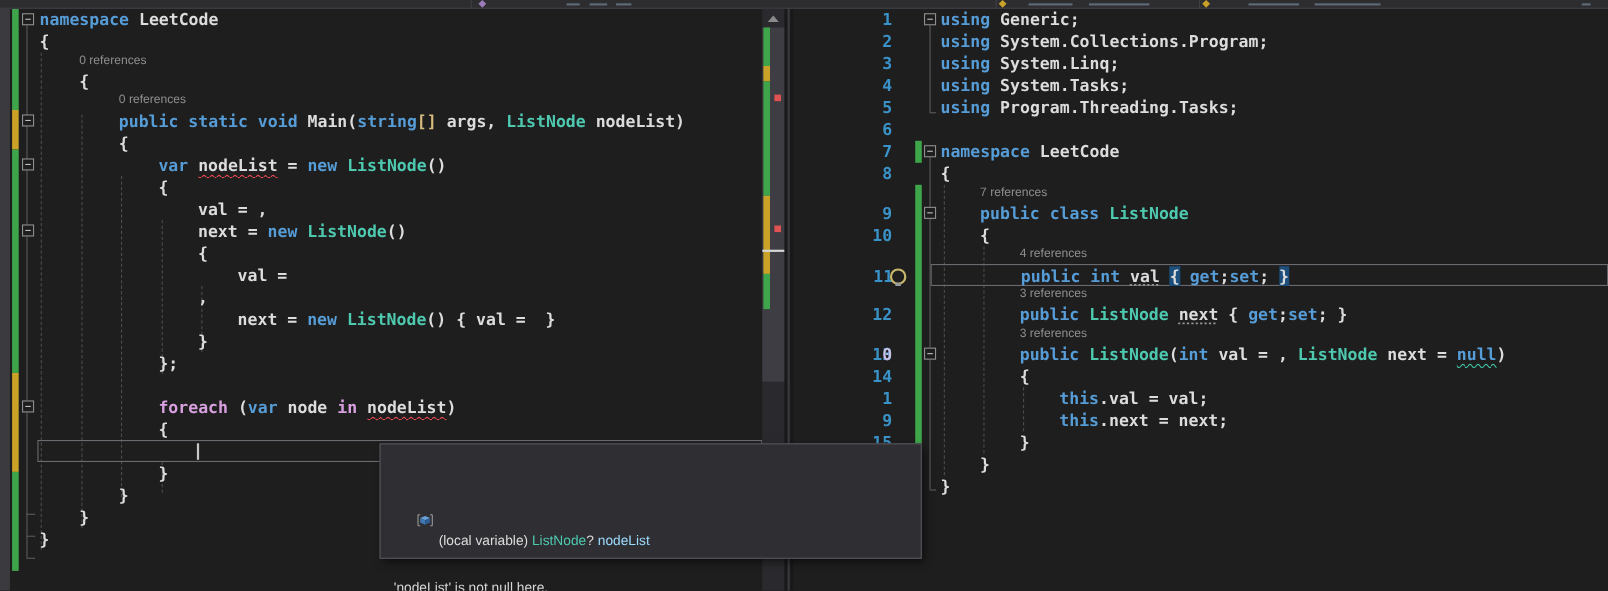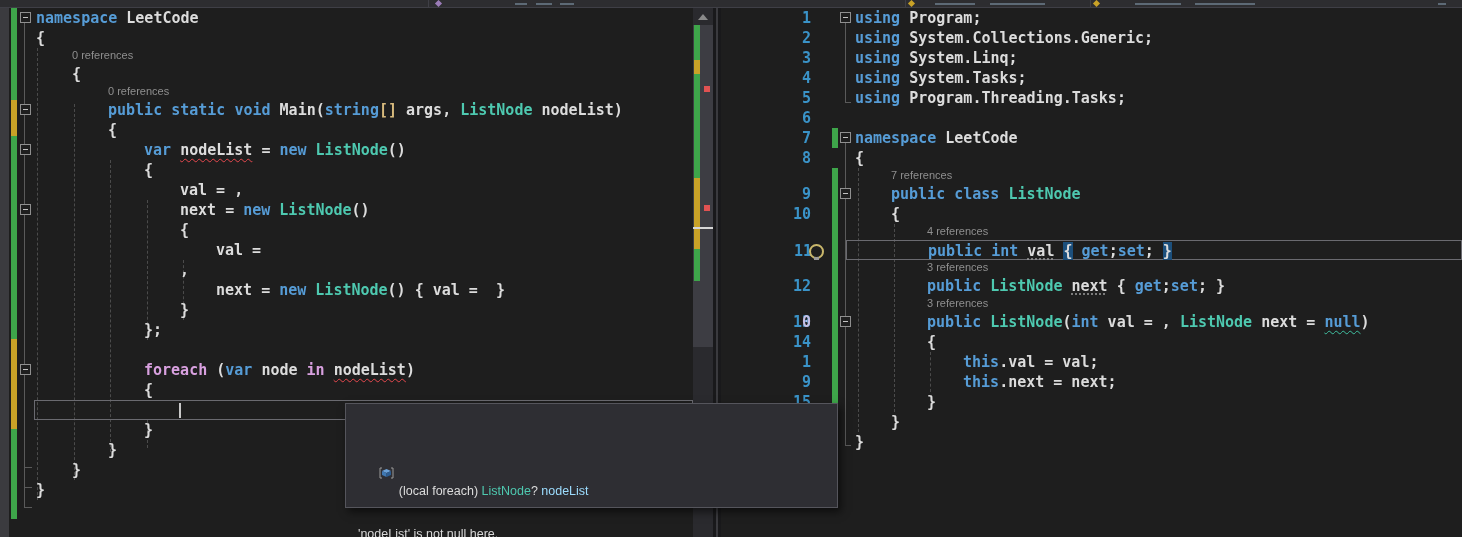--- a/index.html
+++ b/index.html
@@ -138,22 +138,22 @@
       <div class="row"><span class="code" style="margin-left: 0px;"></span></div>
       <div class="row"><span class="fold"></span><span class="code" style="margin-left: 108px;"><span class="tk ctrl" style="color: rgb(216, 160, 223);">foreach </span><span class="tk id" style="color: rgb(220, 220, 220);">(</span><span class="tk kw" style="color: rgb(86, 156, 214);">var</span><span class="tk id" style="color: rgb(220, 220, 220);"> node </span><span class="tk ctrl" style="color: rgb(216, 160, 223);">in</span><span class="tk id" style="color: rgb(220, 220, 220);"> </span><span class="tk id err" style="color: rgb(220, 220, 220);">nodeList</span><span class="tk id" style="color: rgb(220, 220, 220);">)</span></span></div>
       <div class="row"><span class="code" style="margin-left: 108px;"><span class="tk id" style="color: rgb(220, 220, 220);">{</span></span></div>
       <div class="row cur"><span class="code" style="margin-left: 0px;"></span><span class="caret" style="left: 144px;"></span></div>
       <div class="row"><span class="code" style="margin-left: 108px;"><span class="tk id" style="color: rgb(220, 220, 220);">}</span></span></div>
       <div class="row"><span class="code" style="margin-left: 72px;"><span class="tk id" style="color: rgb(220, 220, 220);">}</span></span></div>
       <div class="row"><span class="code" style="margin-left: 36px;"><span class="tk id" style="color: rgb(220, 220, 220);">}</span></span></div>
       <div class="row"><span class="code" style="margin-left: 0px;"><span class="tk id" style="color: rgb(220, 220, 220);">}</span></span></div>
     </div>
   <div class="pane" id="rightPane">
-      <div class="row"><span class="num">1</span><span class="fold"></span><span class="code" style="margin-left: 0px;"><span class="tk kw" style="color: rgb(86, 156, 214);">using </span><span class="tk id" style="color: rgb(220, 220, 220);">Program;</span></span></div>
-      <div class="row"><span class="num">2</span><span class="code" style="margin-left: 0px;"><span class="tk kw" style="color: rgb(86, 156, 214);">using </span><span class="tk id" style="color: rgb(220, 220, 220);">System.Collections.Generic;</span></span></div>
+      <div class="row"><span class="num">1</span><span class="fold"></span><span class="code" style="margin-left: 0px;"><span class="tk kw" style="color: rgb(86, 156, 214);">using </span><span class="tk id" style="color: rgb(220, 220, 220);">Generic;</span></span></div>
+      <div class="row"><span class="num">2</span><span class="code" style="margin-left: 0px;"><span class="tk kw" style="color: rgb(86, 156, 214);">using </span><span class="tk id" style="color: rgb(220, 220, 220);">System.Collections.Program;</span></span></div>
       <div class="row"><span class="num">3</span><span class="code" style="margin-left: 0px;"><span class="tk kw" style="color: rgb(86, 156, 214);">using </span><span class="tk id" style="color: rgb(220, 220, 220);">System.Linq;</span></span></div>
       <div class="row"><span class="num">4</span><span class="code" style="margin-left: 0px;"><span class="tk kw" style="color: rgb(86, 156, 214);">using </span><span class="tk id" style="color: rgb(220, 220, 220);">System.Tasks;</span></span></div>
       <div class="row"><span class="num">5</span><span class="code" style="margin-left: 0px;"><span class="tk kw" style="color: rgb(86, 156, 214);">using </span><span class="tk id" style="color: rgb(220, 220, 220);">Program.Threading.Tasks;</span></span></div>
       <div class="row"><span class="num">6</span><span class="code" style="margin-left: 0px;"></span></div>
       <div class="row"><span class="num">7</span><span class="fold"></span><span class="code" style="margin-left: 0px;"><span class="tk kw" style="color: rgb(86, 156, 214);">namespace </span><span class="tk id" style="color: rgb(220, 220, 220);">LeetCode</span></span></div>
       <div class="row"><span class="num">8</span><span class="code" style="margin-left: 0px;"><span class="tk id" style="color: rgb(220, 220, 220);">{</span></span></div>
       <div class="row lens"><span class="code" style="margin-left: 36px;">7 references</span></div>
       <div class="row"><span class="num">9</span><span class="fold"></span><span class="code" style="margin-left: 36px;"><span class="tk kw" style="color: rgb(86, 156, 214);">public class </span><span class="tk type" style="color: rgb(78, 201, 176);">ListNode</span></span></div>
       <div class="row"><span class="num">10</span><span class="code" style="margin-left: 36px;"><span class="tk id" style="color: rgb(220, 220, 220);">{</span></span></div>
       <div class="row lens"><span class="code" style="margin-left: 72px;">4 references</span></div>
@@ -189,19 +189,19 @@
     <div class="trow sig">
       <span id="cubeIcon">
         <svg width="15" height="12" viewBox="0 0 15 12">
           <path d="M1 1 L1 11" stroke="#9a9a9a" stroke-width="1" fill="none"></path>
           <path d="M14 1 L14 11" stroke="#9a9a9a" stroke-width="1" fill="none"></path>
           <path d="M1 1 L3 1 M1 11 L3 11 M12 1 L14 1 M12 11 L14 11" stroke="#9a9a9a" stroke-width="1"></path>
           <path d="M7.5 2 L12 4 L7.5 6 L3 4 Z" fill="#6ca1d8"></path>
           <path d="M3 4 L7.5 6 L7.5 10 L3 8 Z" fill="#3f78b3"></path>
           <path d="M12 4 L7.5 6 L7.5 10 L12 8 Z" fill="#2d5d91"></path>
         </svg>
-      </span><span id="tipSig"><span class="tk id" style="color: rgb(220, 220, 220);">(local foreach) </span><span class="tk type" style="color: rgb(78, 201, 176);">ListNode</span><span class="tk id" style="color: rgb(220, 220, 220);">? </span><span class="tk param" style="color: rgb(156, 220, 254);">nodeList</span></span>
+      </span><span id="tipSig"><span class="tk id" style="color: rgb(220, 220, 220);">(local variable) </span><span class="tk type" style="color: rgb(78, 201, 176);">ListNode</span><span class="tk id" style="color: rgb(220, 220, 220);">? </span><span class="tk param" style="color: rgb(156, 220, 254);">nodeList</span></span>
     </div>
     <div class="trow msg">'nodeList' is not null here.</div>
 
   </div>
 
 </div>
 
 </body></html>

